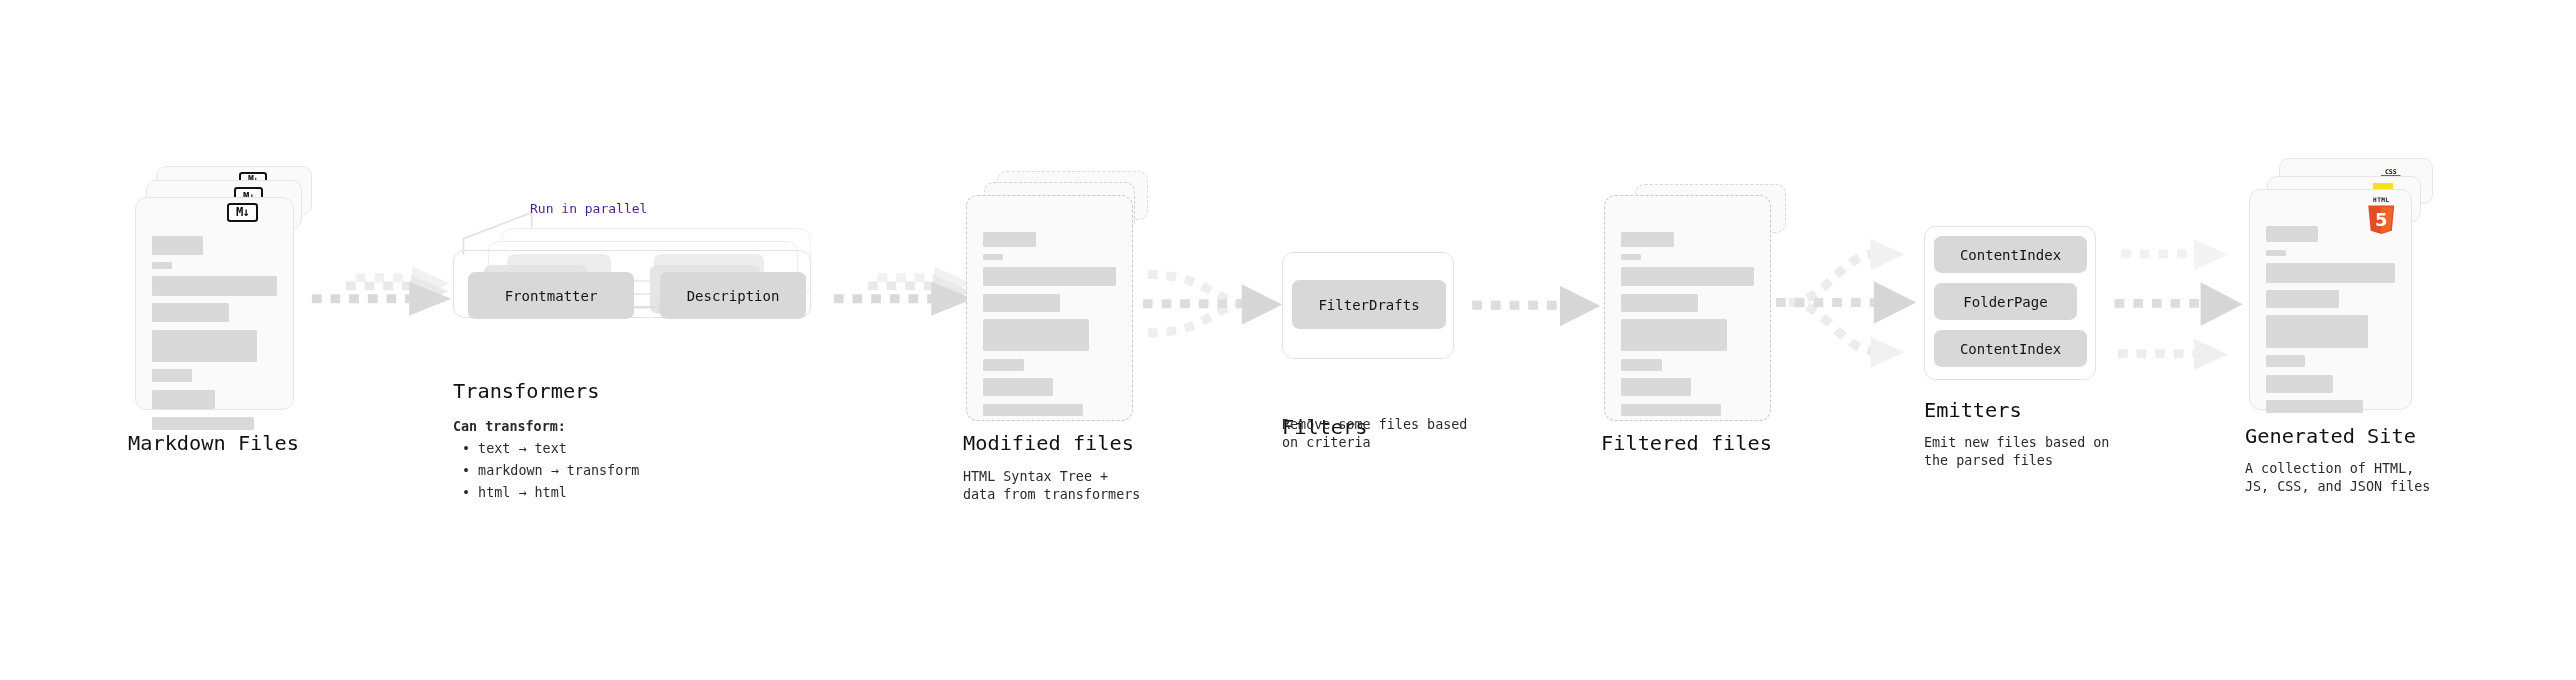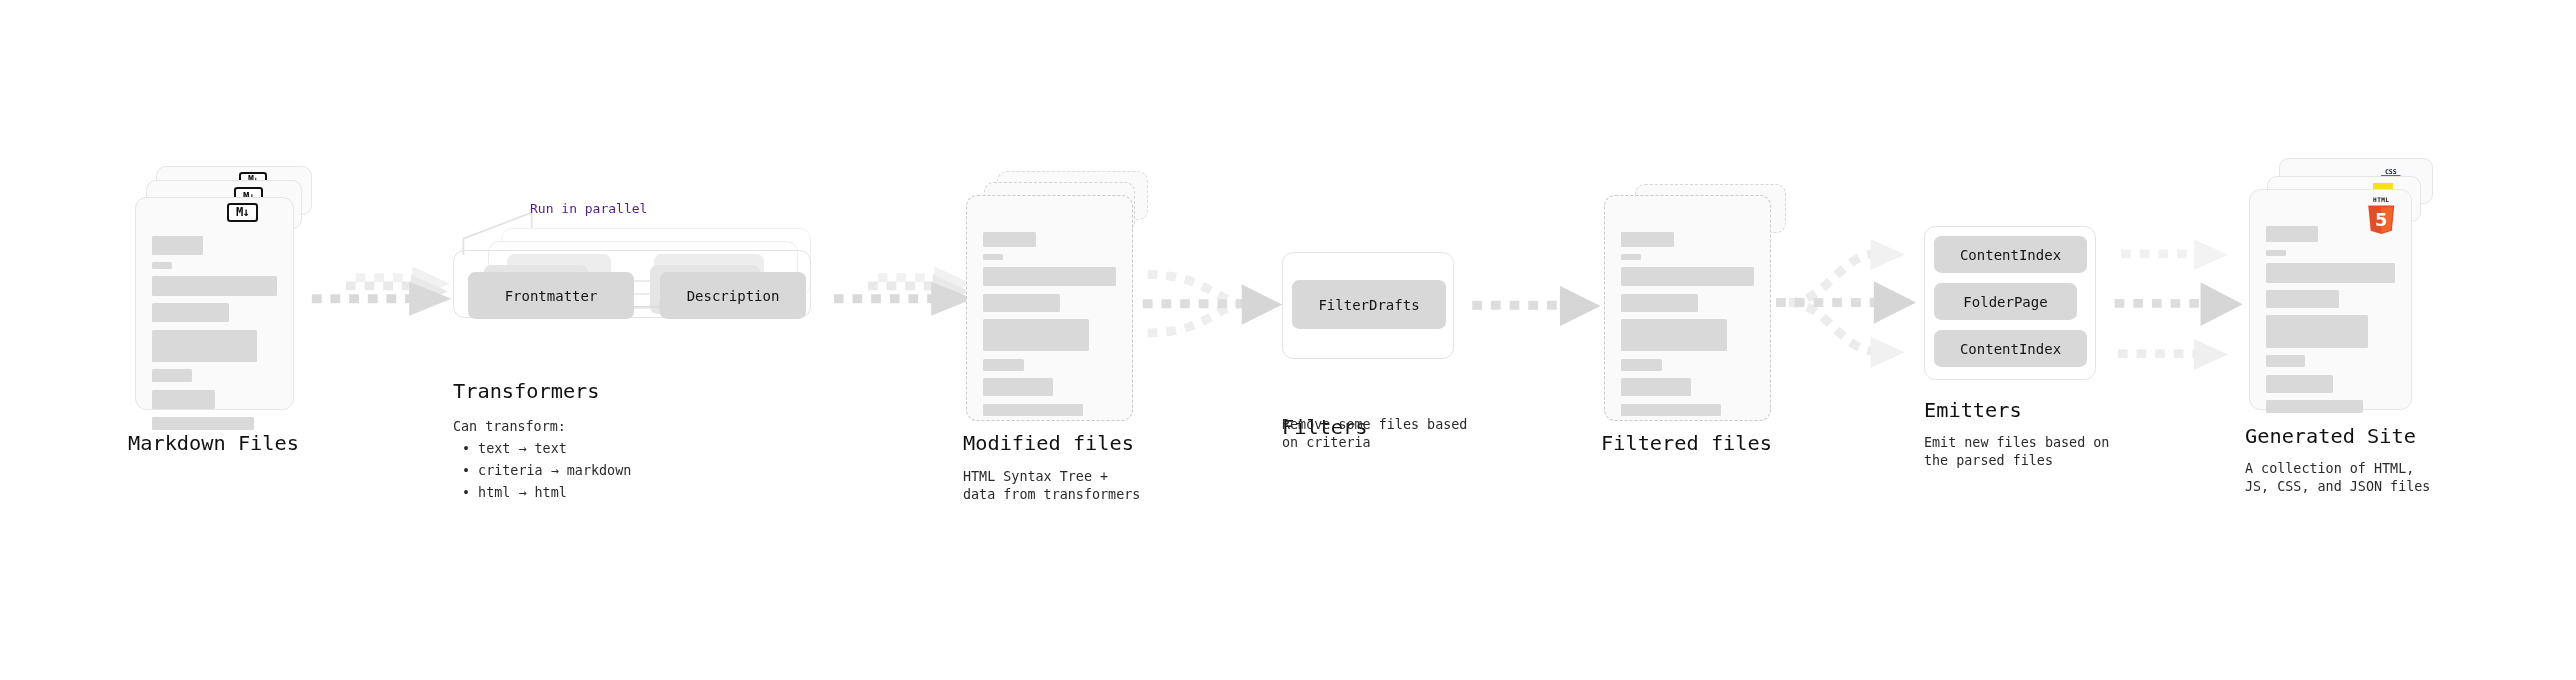--- a/index.html
+++ b/index.html
@@ -171,23 +171,23 @@
 
     <div class="chip" style="left:468px;top:272px;width:166px;height:47px;">
       <span>Frontmatter</span>
     </div>
     <div class="chip" style="left:660px;top:272px;width:146px;height:47px;text-align:right;">
       <span>Description</span>
     </div>
 
     <div class="title" style="left:453px;top:379px;">Transformers</div>
 
-    <div class="sub" style="left:453px;top:418px;">Can transform:</div>
+    <div class="sub" style="left:453px;top:418px;font-weight:bold;">Can transform:</div>
     <div class="sub" style="left:462px;top:440px;">• text → text</div>
-    <div class="sub" style="left:462px;top:462px;">• criteria → markdown</div>
+    <div class="sub" style="left:462px;top:462px;">• markdown → transform</div>
     <div class="sub" style="left:462px;top:484px;">• html → html</div>
   </div>
 
   <svg style="position:absolute;left:829px;top:268px;width:146px;height:73px;" viewBox="0 0 180 90" width="146" height="73">
     <g stroke-dasharray="12 11" stroke-width="11" fill="none">
       <line x1="60" y1="12" x2="142" y2="12" stroke="#f1f1f1"></line>
       <line x1="48" y1="22" x2="142" y2="22" stroke="#e9e9e9"></line>
       <line x1="6" y1="38" x2="142" y2="38" stroke="#d9d9d9"></line>
     </g>
     <polygon points="130,-2 176,19 130,40" fill="#f1f1f1"></polygon>

